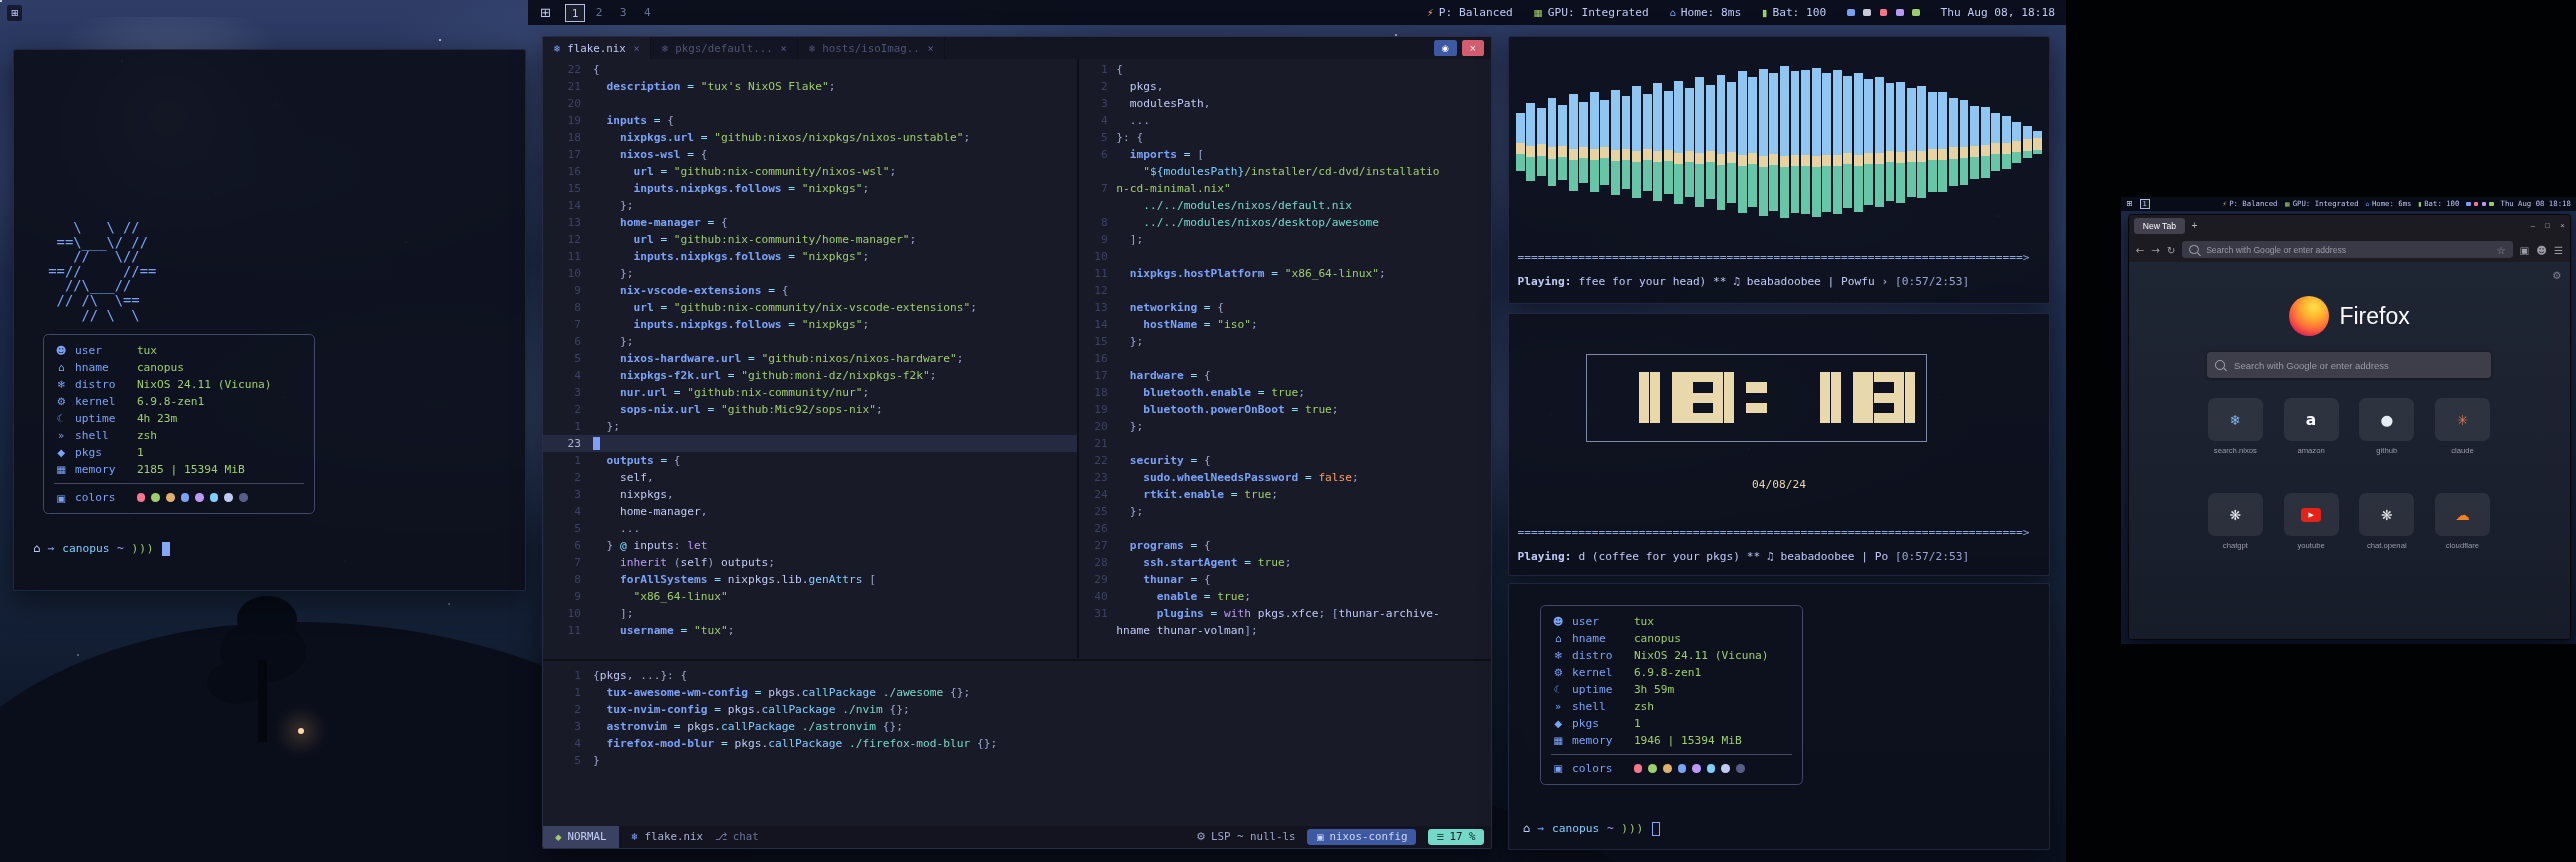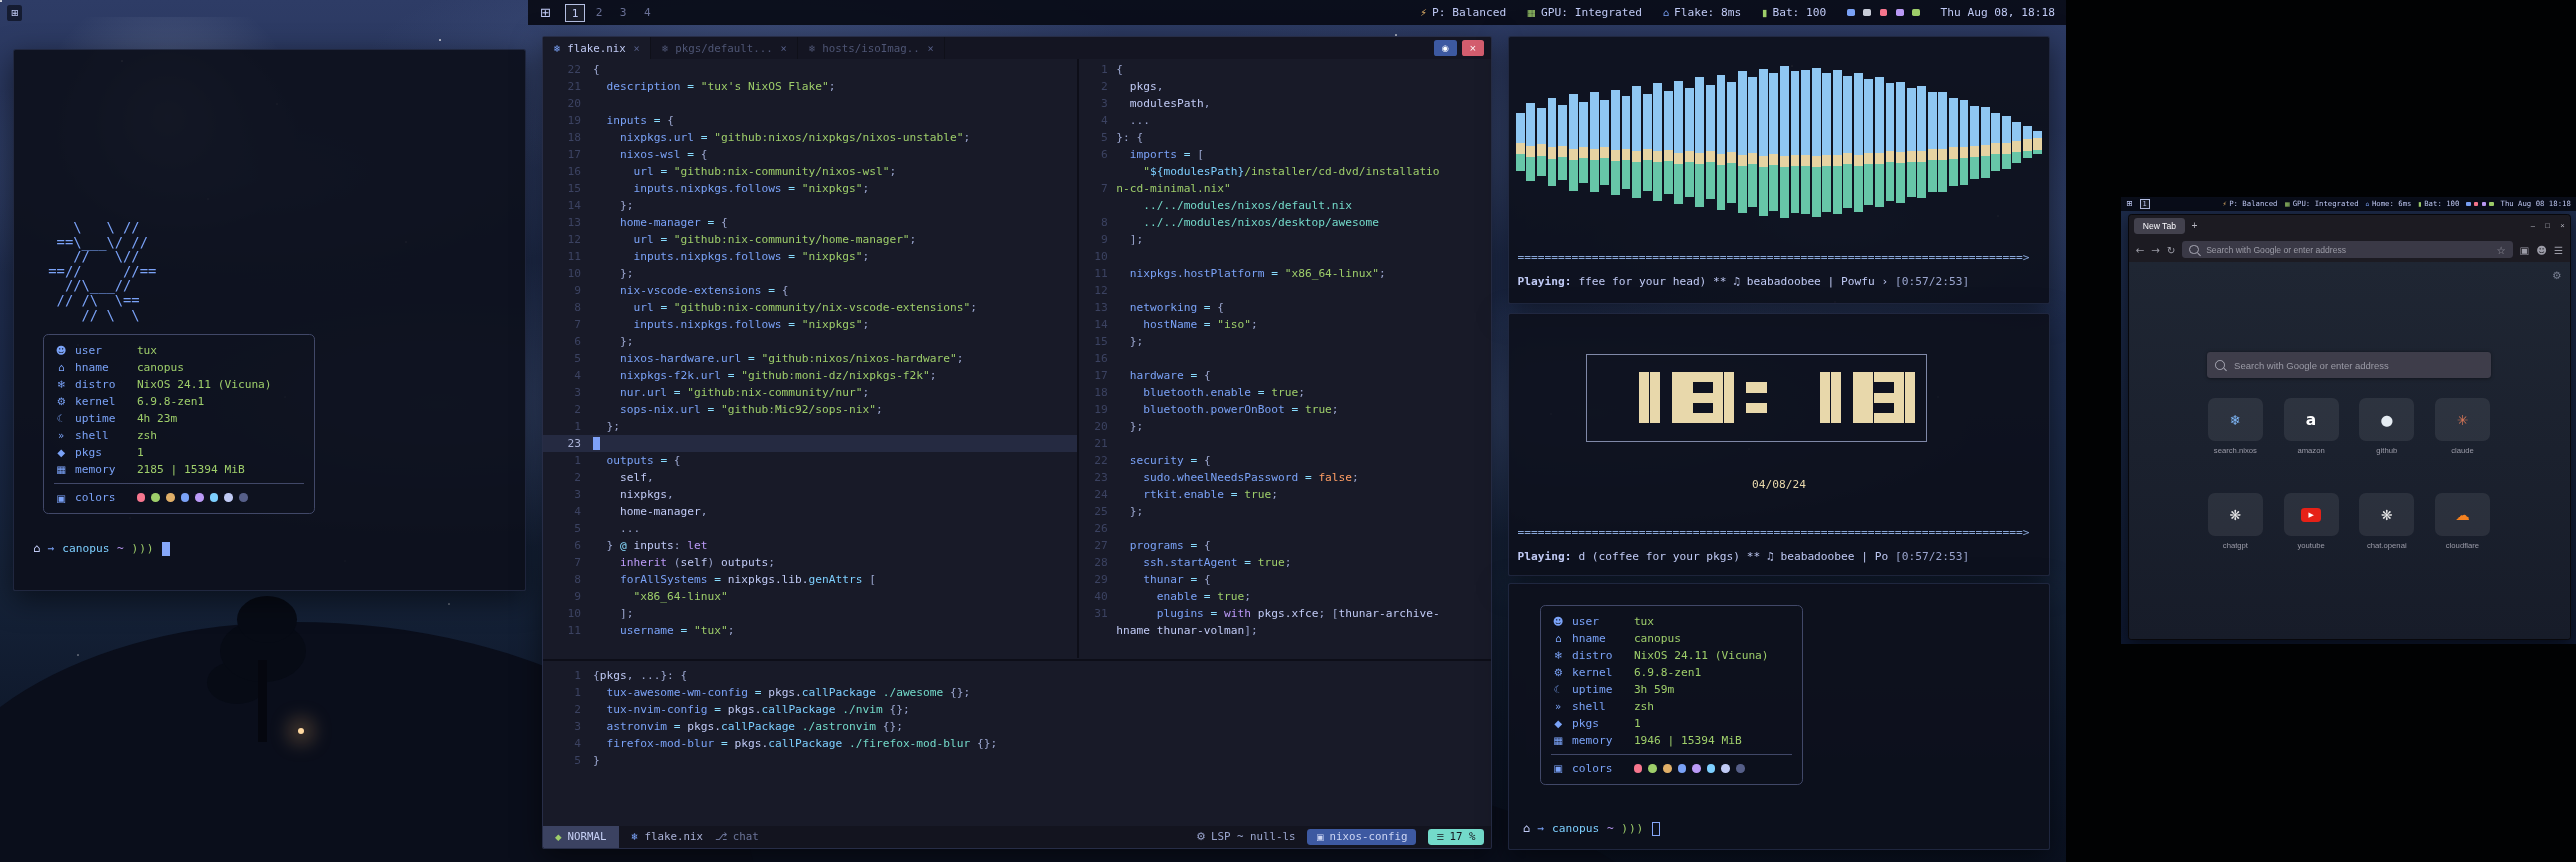--- a/index.html
+++ b/index.html
@@ -111,21 +111,21 @@
   .pane-left{width:534px;overflow:hidden;padding-top:1.7px;}
   .vsep{width:1.7px;background:#0d0e18;}
   .pane-right{flex:1;overflow:hidden;padding-top:1.7px;}
   .crow{display:flex;height:17px;line-height:17px;font-size:11.2px;}
   .gut{flex:none;width:38px;text-align:right;padding-right:12px;color:#3b4261;}
   .pane-right .gut{width:29px;padding-right:8.6px;}
   .crow.cur{background:#252a41;}
   .crow.cur .gut{color:#a9b1d6;}
   .ctext{white-space:pre;overflow:hidden;}
   .bcur{display:inline-block;width:6.9px;height:13px;background:#7ea1f7;vertical-align:middle;margin-top:-1.7px;}
-  .tok-k{color:#7aa2f7;} .tok-s{color:#9ece6a;} .tok-p{color:#9aa5ce;} .tok-d{color:#c0caf5;}
+  .tok-k{color:#7aa2f7;font-weight:bold;} .tok-s{color:#9ece6a;} .tok-p{color:#9aa5ce;} .tok-d{color:#c0caf5;}
   .tok-o{color:#89ddff;} .tok-m{color:#bb9af7;} .tok-f{color:#7dcfff;} .tok-t{color:#73daca;}
   .tok-b{color:#9ece6a;} .tok-e{color:#ff9e64;} .tok-i{color:#7dcfff;}
   .hsep{position:absolute;top:622px;left:0;right:0;height:1.7px;background:#0d0e18;}
   .pane-bottom{position:absolute;top:623px;left:0;right:0;height:167px;padding-top:6.9px;overflow:hidden;}
   .statusline{position:absolute;bottom:0;left:0;right:0;height:22.4px;background:#13141f;display:flex;
     align-items:center;font-size:10.8px;color:#a9b1d6;}
   .sl-mode{background:#3b4261;color:#c6d0f5;height:100%;display:flex;align-items:center;padding:0 12px;gap:6px;}
   .sl-mode .mi{color:#9ece6a;font-family:"DejaVu Sans",sans-serif;font-size:8.6px;}
   .sl-file{display:flex;align-items:center;gap:6px;padding:0 12px;}
   .sl-file .fi{color:#7aa2f7;font-family:"DejaVu Sans",sans-serif;font-size:9.5px;}
@@ -254,21 +254,21 @@
       <span class="stat">
         <span class="sico ico-pow">⚡</span>
         <span>P: Balanced</span>
         </span>
       <span class="stat">
         <span class="sico ico-gpu">▦</span>
         <span>GPU: Integrated</span>
         </span>
       <span class="stat">
         <span class="sico ico-home">⌂</span>
-        <span>Flake: 8ms</span>
+        <span>Home: 8ms</span>
         </span>
       <span class="stat">
         <span class="sico ico-bat">▮</span>
         <span>Bat: 100</span>
         </span>
       <span class="tray" id="tray-main">
           <span class="tray-dot" style="background: rgb(122, 162, 247);"></span>
           <span class="tray-dot" style="background: rgb(200, 204, 216);"></span>
           <span class="tray-dot" style="background: rgb(247, 118, 142);"></span>
           <span class="tray-dot" style="background: rgb(187, 154, 247);"></span>
@@ -1198,20 +1198,24 @@
           <span class="mag"></span>
           <input placeholder="Search with Google or enter address" style="">
           <span class="nbtn">☆</span>
         </span>
         <span class="nbtn">▣</span>
         <span class="nbtn">☻</span>
         <span class="nbtn">☰</span>
       </div>
       <div class="ffcontent">
         <span class="ffgear">⚙</span>
+        <div class="ffbrand">
+          <div class="fflogo"></div>
+          <span class="ffname">Firefox</span>
+        </div>
         <div class="ffsearch">
           <span class="mag"></span>
           <input placeholder="Search with Google or enter address" style="">
         </div>
         <div class="fftiles" id="ff-tiles">
             <div class="tile">
               <div class="tilebox">
                 <span style="color: rgb(126, 182, 246); font-size: 13.8px;">❄</span>
               </div>
               <div class="tilelabel">search.nixos</div>

